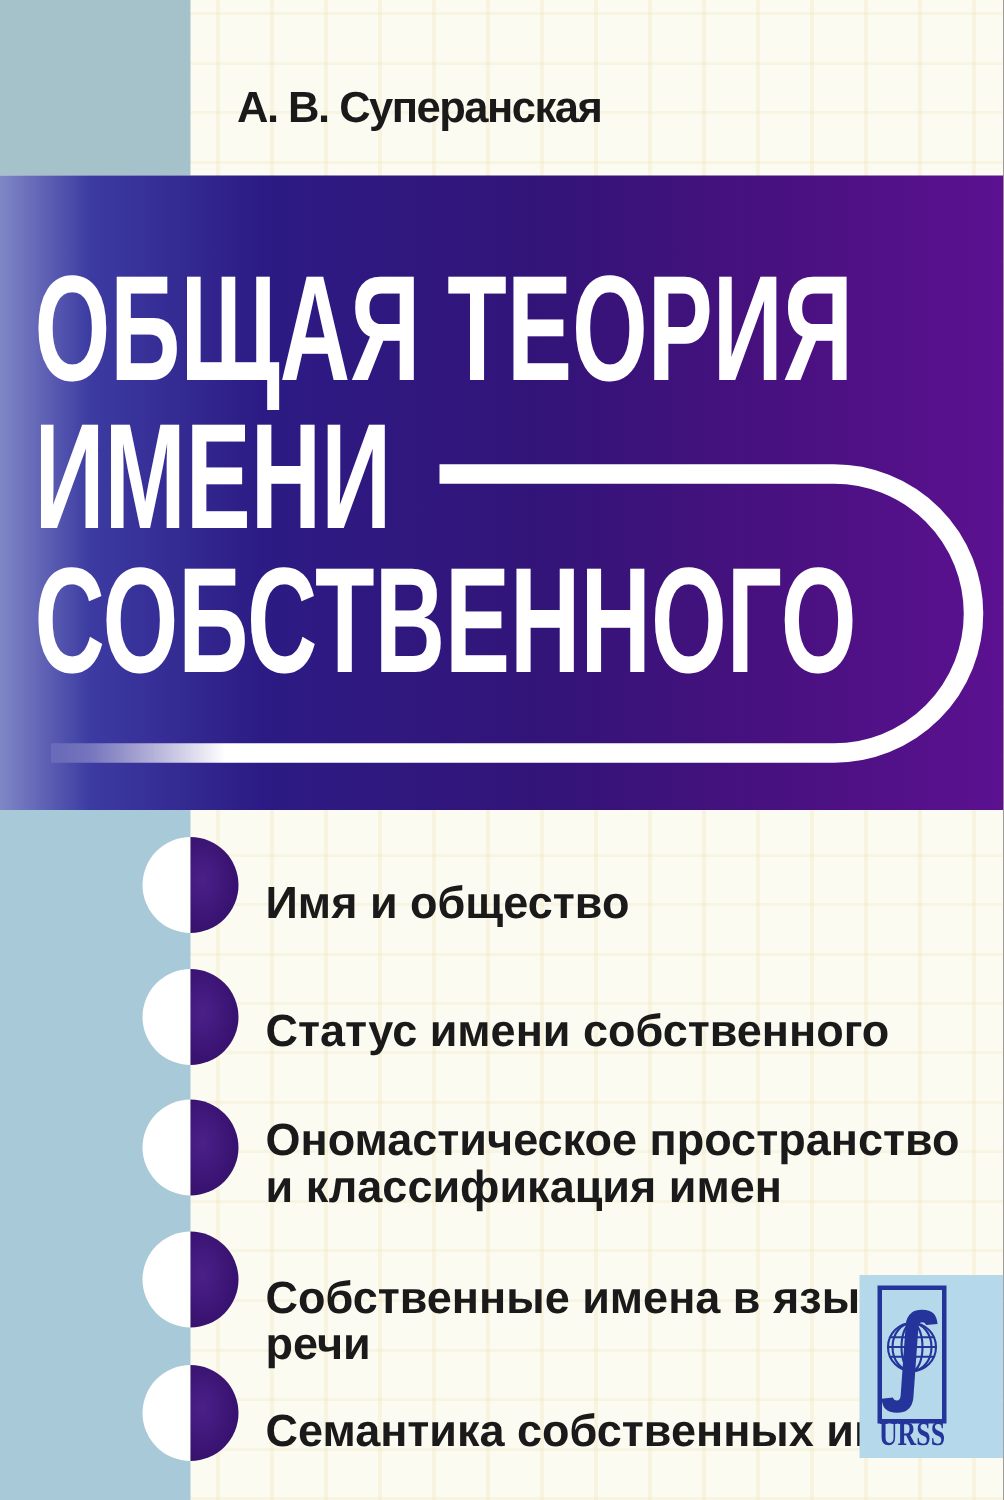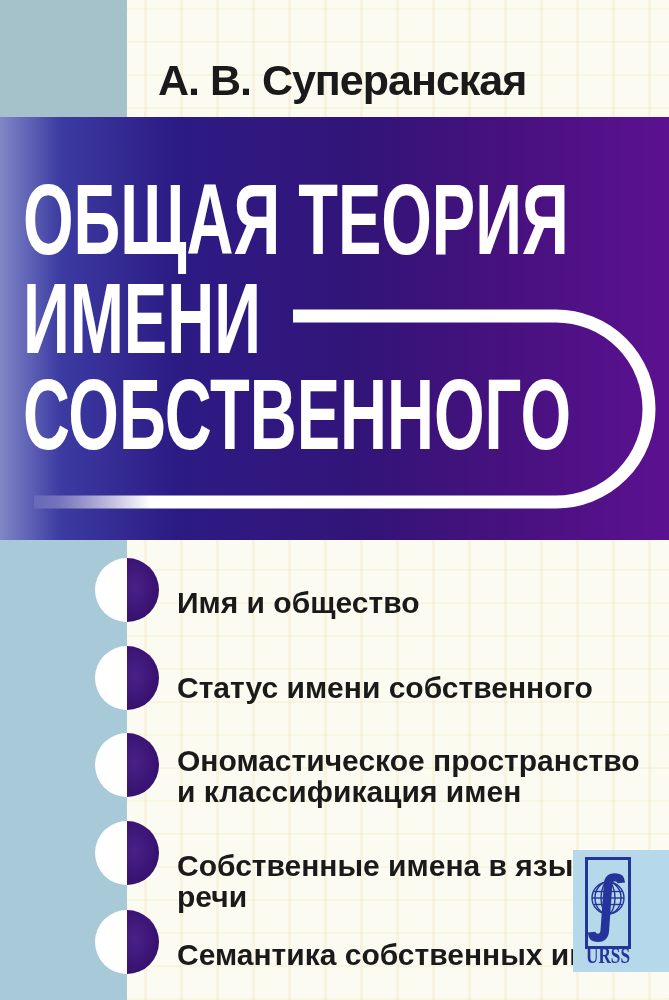--- a/index.html
+++ b/index.html
@@ -29,21 +29,21 @@
       var(--band_left,#8087c6) 0%,
       #3c3ba2 9%,
       var(--band_mid,#2c1b84) 26%,
       #331478 55%,
       #46117e 75%,
       var(--band_right,#5c1190) 100%);
   }
   .tail-svg{position:absolute;left:0;top:0;pointer-events:none;}
   .author{
     position:absolute;left:158px;top:56px;
-    font-size:43px;font-weight:bold;letter-spacing:-1px;
+    font-size:29px;font-weight:bold;letter-spacing:-1px;
     color:var(--text_black,#1a1a1a);white-space:nowrap;
   }
   .title-line{
     position:absolute;left:23px;
     font-size:100px;line-height:100px;font-weight:bold;
     color:var(--title_white,#fff);
     white-space:nowrap;
     transform:scaleX(0.65);transform-origin:left top;
     letter-spacing:0px;
   }

